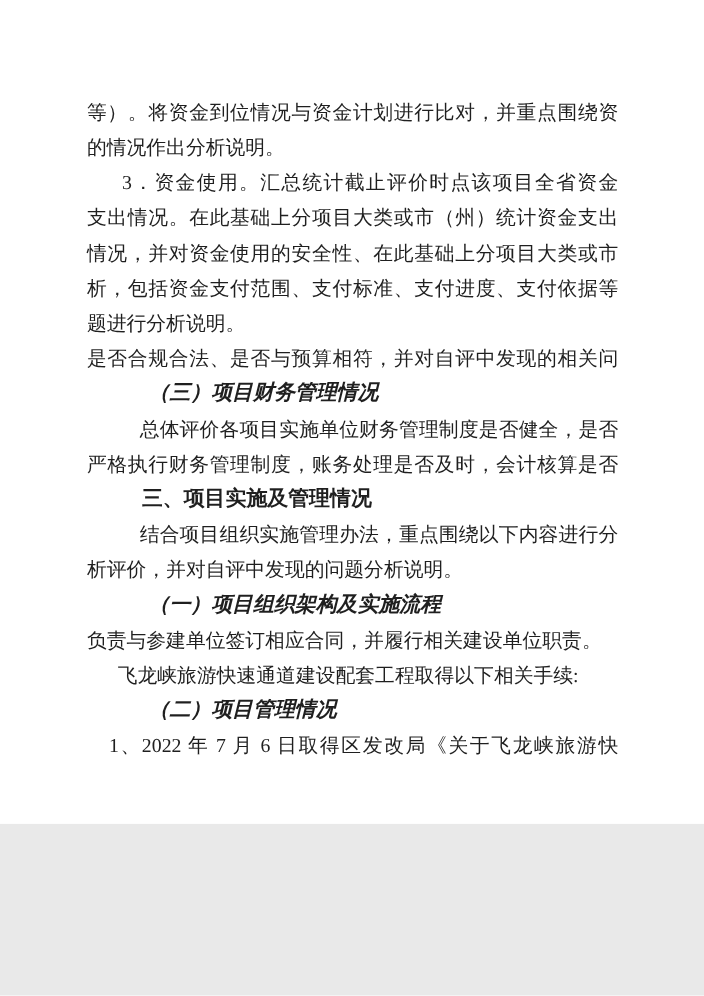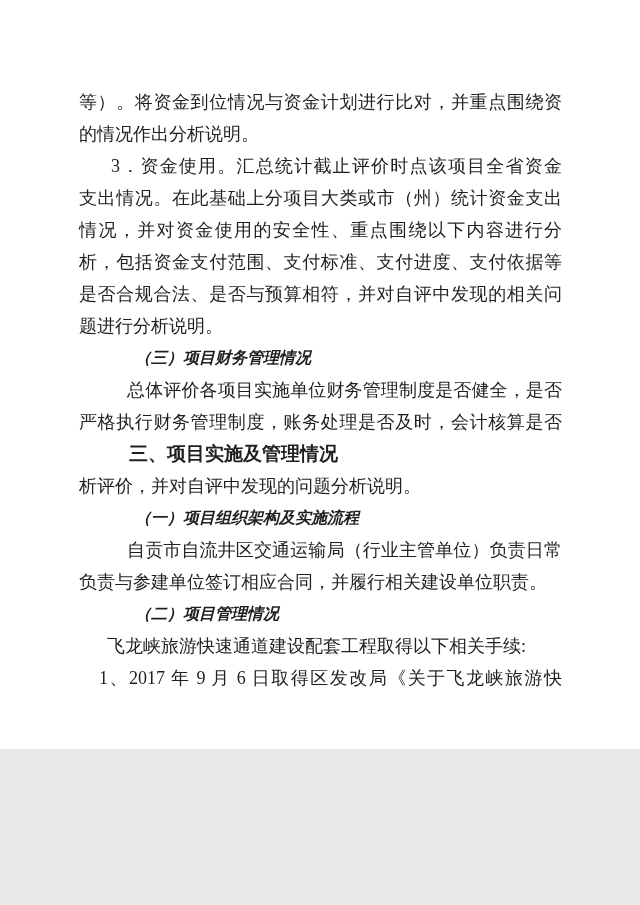--- a/index.html
+++ b/index.html
@@ -40,21 +40,21 @@
   .i20 { padding-left: 20px; }
   .i28 { padding-left: 28px; }
   .i32 { padding-left: 32px; }
   .i48 { padding-left: 48px; }
   .i50 { padding-left: 50px; }
   .i56 { padding-left: 56px; }
   
   .hk {
     font-weight: bold;
     font-style: italic;
-    font-size: 16px;
+    font-size: 19px;
     text-align: left;
     text-align-last: left;
   }
   
   .hh {
     font-family: "Liberation Sans", "DejaVu Sans", sans-serif;
     font-weight: bold;
     font-size: 19px;
     text-align: center;
     text-align-last: left;
@@ -72,30 +72,30 @@
 </style>
 </head>
 <body>
 
 <div class="page">
   <div class="doc-body">
     <div class="line">等）。将资金到位情况与资金计划进行比对，并重点围绕资</div>
     <div class="line last">的情况作出分析说明。</div>
     <div class="line i32">3．资金使用。汇总统计截止评价时点该项目全省资金</div>
     <div class="line">支出情况。在此基础上分项目大类或市（州）统计资金支出</div>
-    <div class="line">情况，并对资金使用的安全性、重点围绕以下内容进行分</div>
+    <div class="line">情况，并对资金使用的安全性、在此基础上分项目大类或市</div>
     <div class="line">析，包括资金支付范围、支付标准、支付进度、支付依据等</div>
+    <div class="line last">题进行分析说明。</div>
     <div class="line">是否合规合法、是否与预算相符，并对自评中发现的相关问</div>
-    <div class="line last">题进行分析说明。</div>
     <div class="line hk i56">（三）项目财务管理情况</div>
     <div class="line i48">总体评价各项目实施单位财务管理制度是否健全，是否</div>
     <div class="line">严格执行财务管理制度，账务处理是否及时，会计核算是否</div>
     <div class="line hh i50">三、项目实施及管理情况</div>
+    <div class="line i48">结合项目组织实施管理办法，重点围绕以下内容进行分</div>
     <div class="line last">析评价，并对自评中发现的问题分析说明。</div>
     <div class="line hk i56">（一）项目组织架构及实施流程</div>
-    <div class="line i48">自贡市自流井区交通运输局（行业主管单位）负责日常</div>
     <div class="line last">负责与参建单位签订相应合同，并履行相关建设单位职责。</div>
+    <div class="line last i28">飞龙峡旅游快速通道建设配套工程取得以下相关手续:</div>
     <div class="line hk i56">（二）项目管理情况</div>
-    <div class="line last i28">飞龙峡旅游快速通道建设配套工程取得以下相关手续:</div>
-    <div class="line i20">1、2017 年 9 月 6 日取得区发改局《关于飞龙峡旅游快</div>
+    <div class="line i20">1、2022 年 7 月 6 日取得区发改局《关于飞龙峡旅游快</div>
   </div>
   <div class="page-number">- 34 -</div>
 </div>
 
 </body></html>

